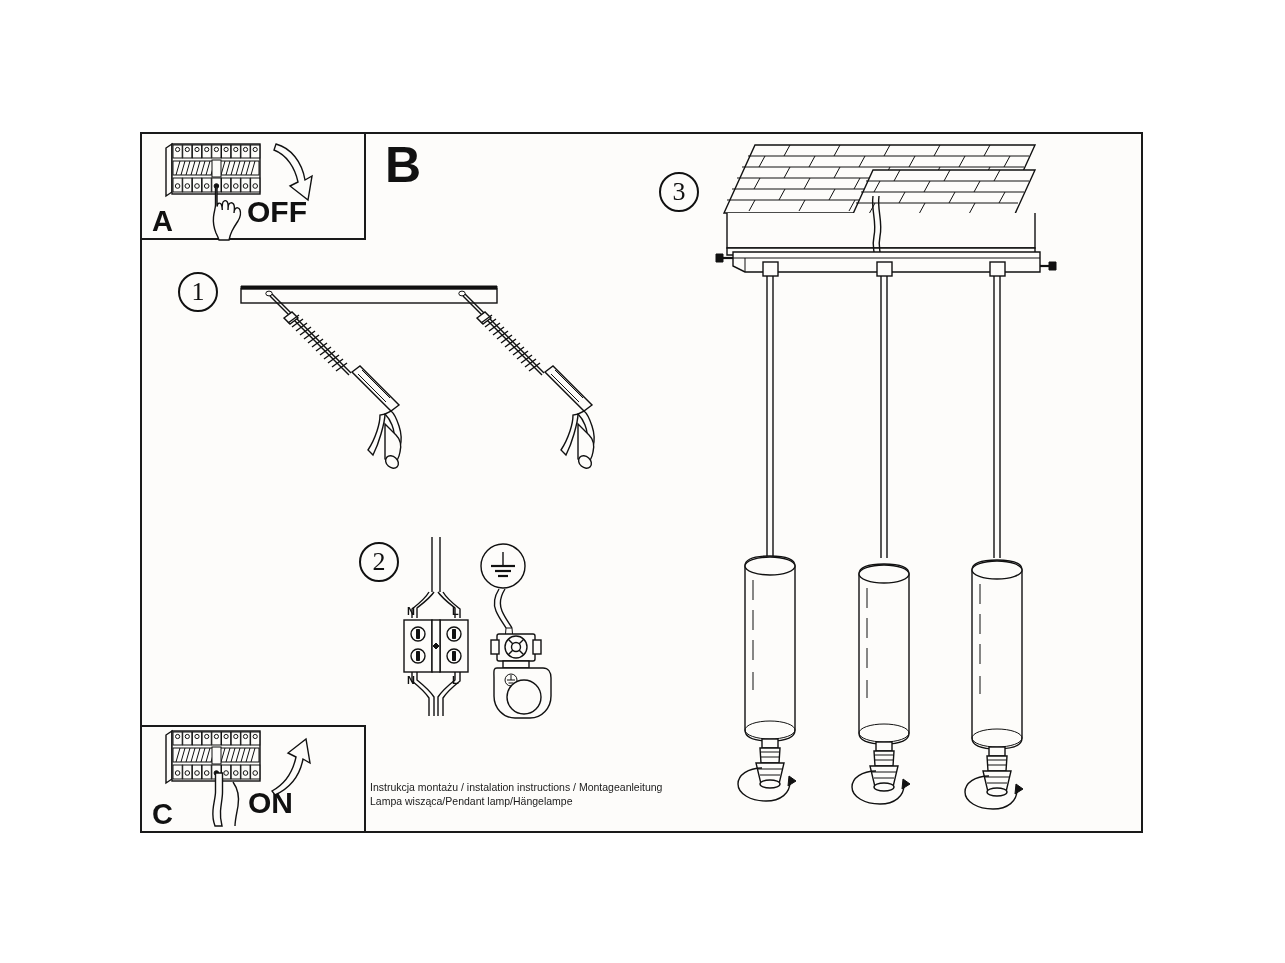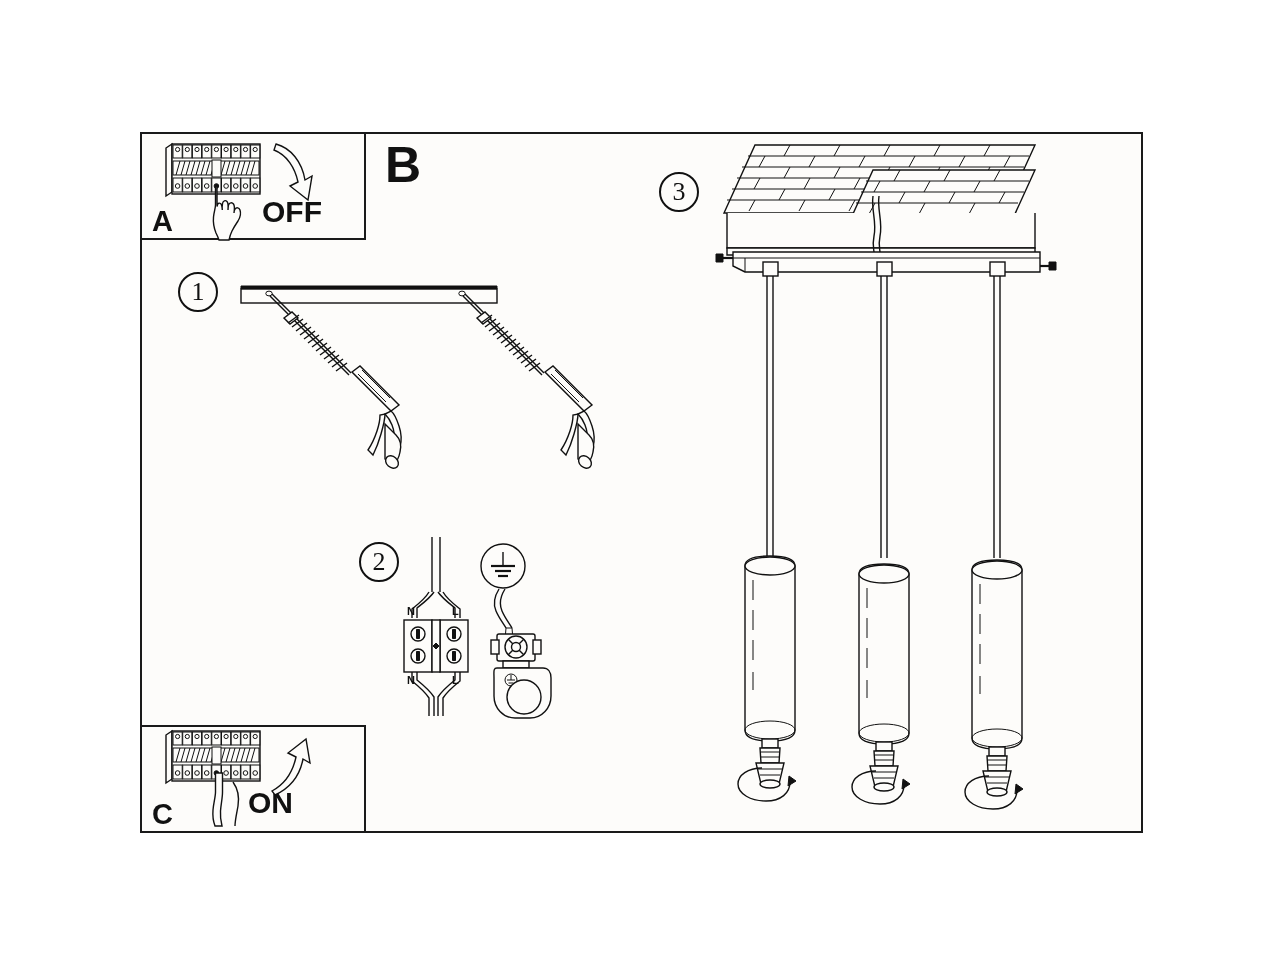--- a/index.html
+++ b/index.html
@@ -115,38 +115,42 @@
 </style>
 </head>
 <body>
 
 <div id="sheet">
 
   <div id="frame"></div>
 
   <div class="panel-box" id="panel-a"></div>
   <div class="panel-letter" style="left:152px; top:205px;">A</div>
-  <div class="panel-word" style="left:262px; top:195px;">OFF</div>
+  <div class="panel-word" style="left:247px; top:195px;">OFF</div>
 
   <div class="panel-box" id="panel-c"></div>
   <div class="panel-letter" style="left:152px; top:798px;">C</div>
   <div class="panel-word" style="left:248px; top:786px;">ON</div>
 
   <div id="letter-b">B</div>
 
   <div class="step-circle" style="left:178px; top:272px;">
     <span>1</span>
   </div>
   <div class="step-circle" style="left:359px; top:542px;">
     <span>2</span>
   </div>
   <div class="step-circle" style="left:659px; top:172px;">
     <span>3</span>
   </div>
 
+  <div id="caption">
+    <div>Instrukcja montażu / instalation instructions / Montageanleitung</div>
+    <div>Lampa wisząca/Pendant lamp/Hängelampe</div>
+  </div>
 
   <svg class="overlay" viewBox="0 0 1285 963">
 
     <g>
 
       <path class="fw" d="M166 148 L172 144 L172 192 L166 196 Z"></path>
 
       <rect class="fw" x="172" y="144" width="88" height="50"></rect>
 
       <g>

